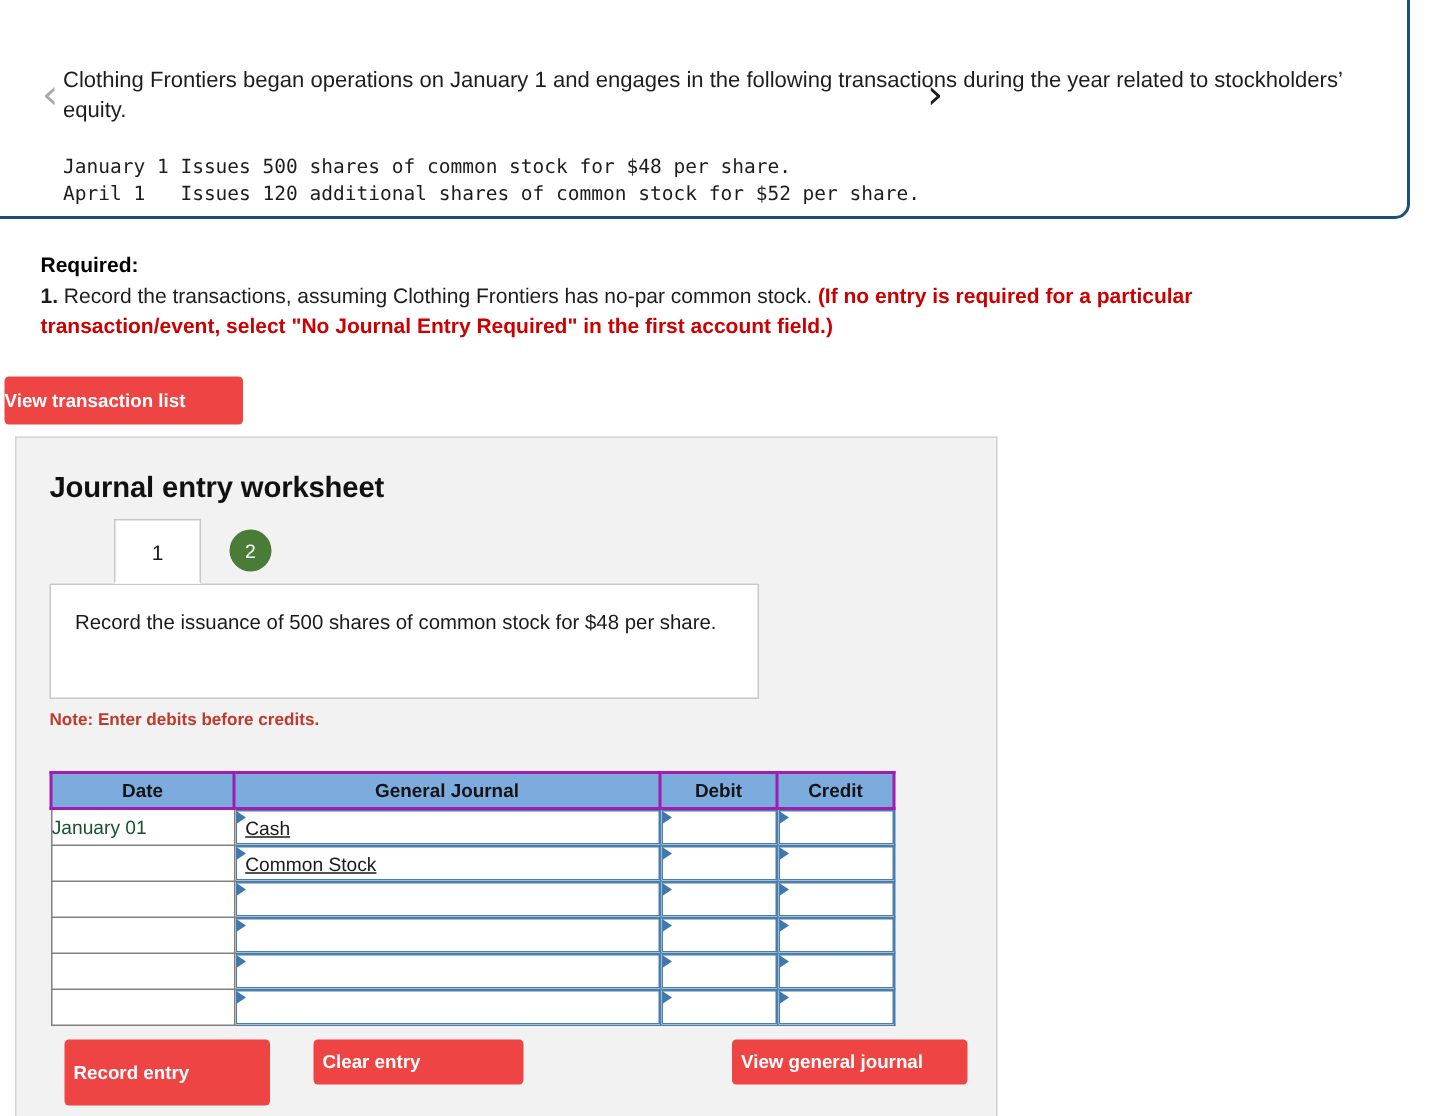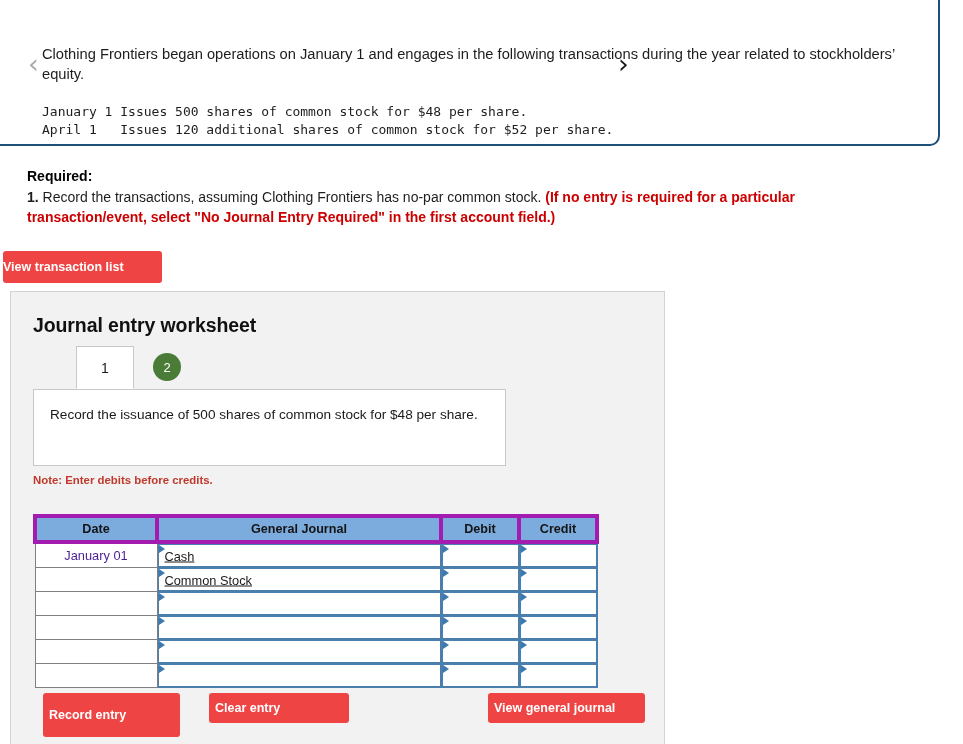--- a/index.html
+++ b/index.html
@@ -200,44 +200,44 @@
   
   .jtable {
     position: absolute;
     left: 22px;
     top: 222px;
     border-collapse: collapse;
     table-layout: fixed;
   }
   .jtable th {
     background: #7cabdd;
-    border: 4px solid #a21caf;
+    border: 2px solid #a21caf;
     font-size: 12.6px;
     font-weight: bold;
     color: #141414;
     height: 22px;
     padding: 0;
     text-align: center;
   }
   .jtable td {
     padding: 0;
     height: 23px;
     border: 1px solid #808080;
     background: #ffffff;
     vertical-align: middle;
   }
   .col-date   { width: 122px; }
   .col-gj     { width: 284px; }
   .col-debit  { width: 78px; }
   .col-credit { width: 78px; }
 
   .cell-date {
-    text-align: center;
+    text-align: left;
     font-size: 12.8px;
-    color: #4c1d95;
+    color: #14532d;
     padding-right: 6px;
     box-sizing: border-box;
   }
   .cell-input {
     position: relative;
     border: 1px solid #4a7ead !important;
     box-shadow: inset 0 0 0 1px #4a7ead;
   }
   .cell-input .tri {
     position: absolute;

